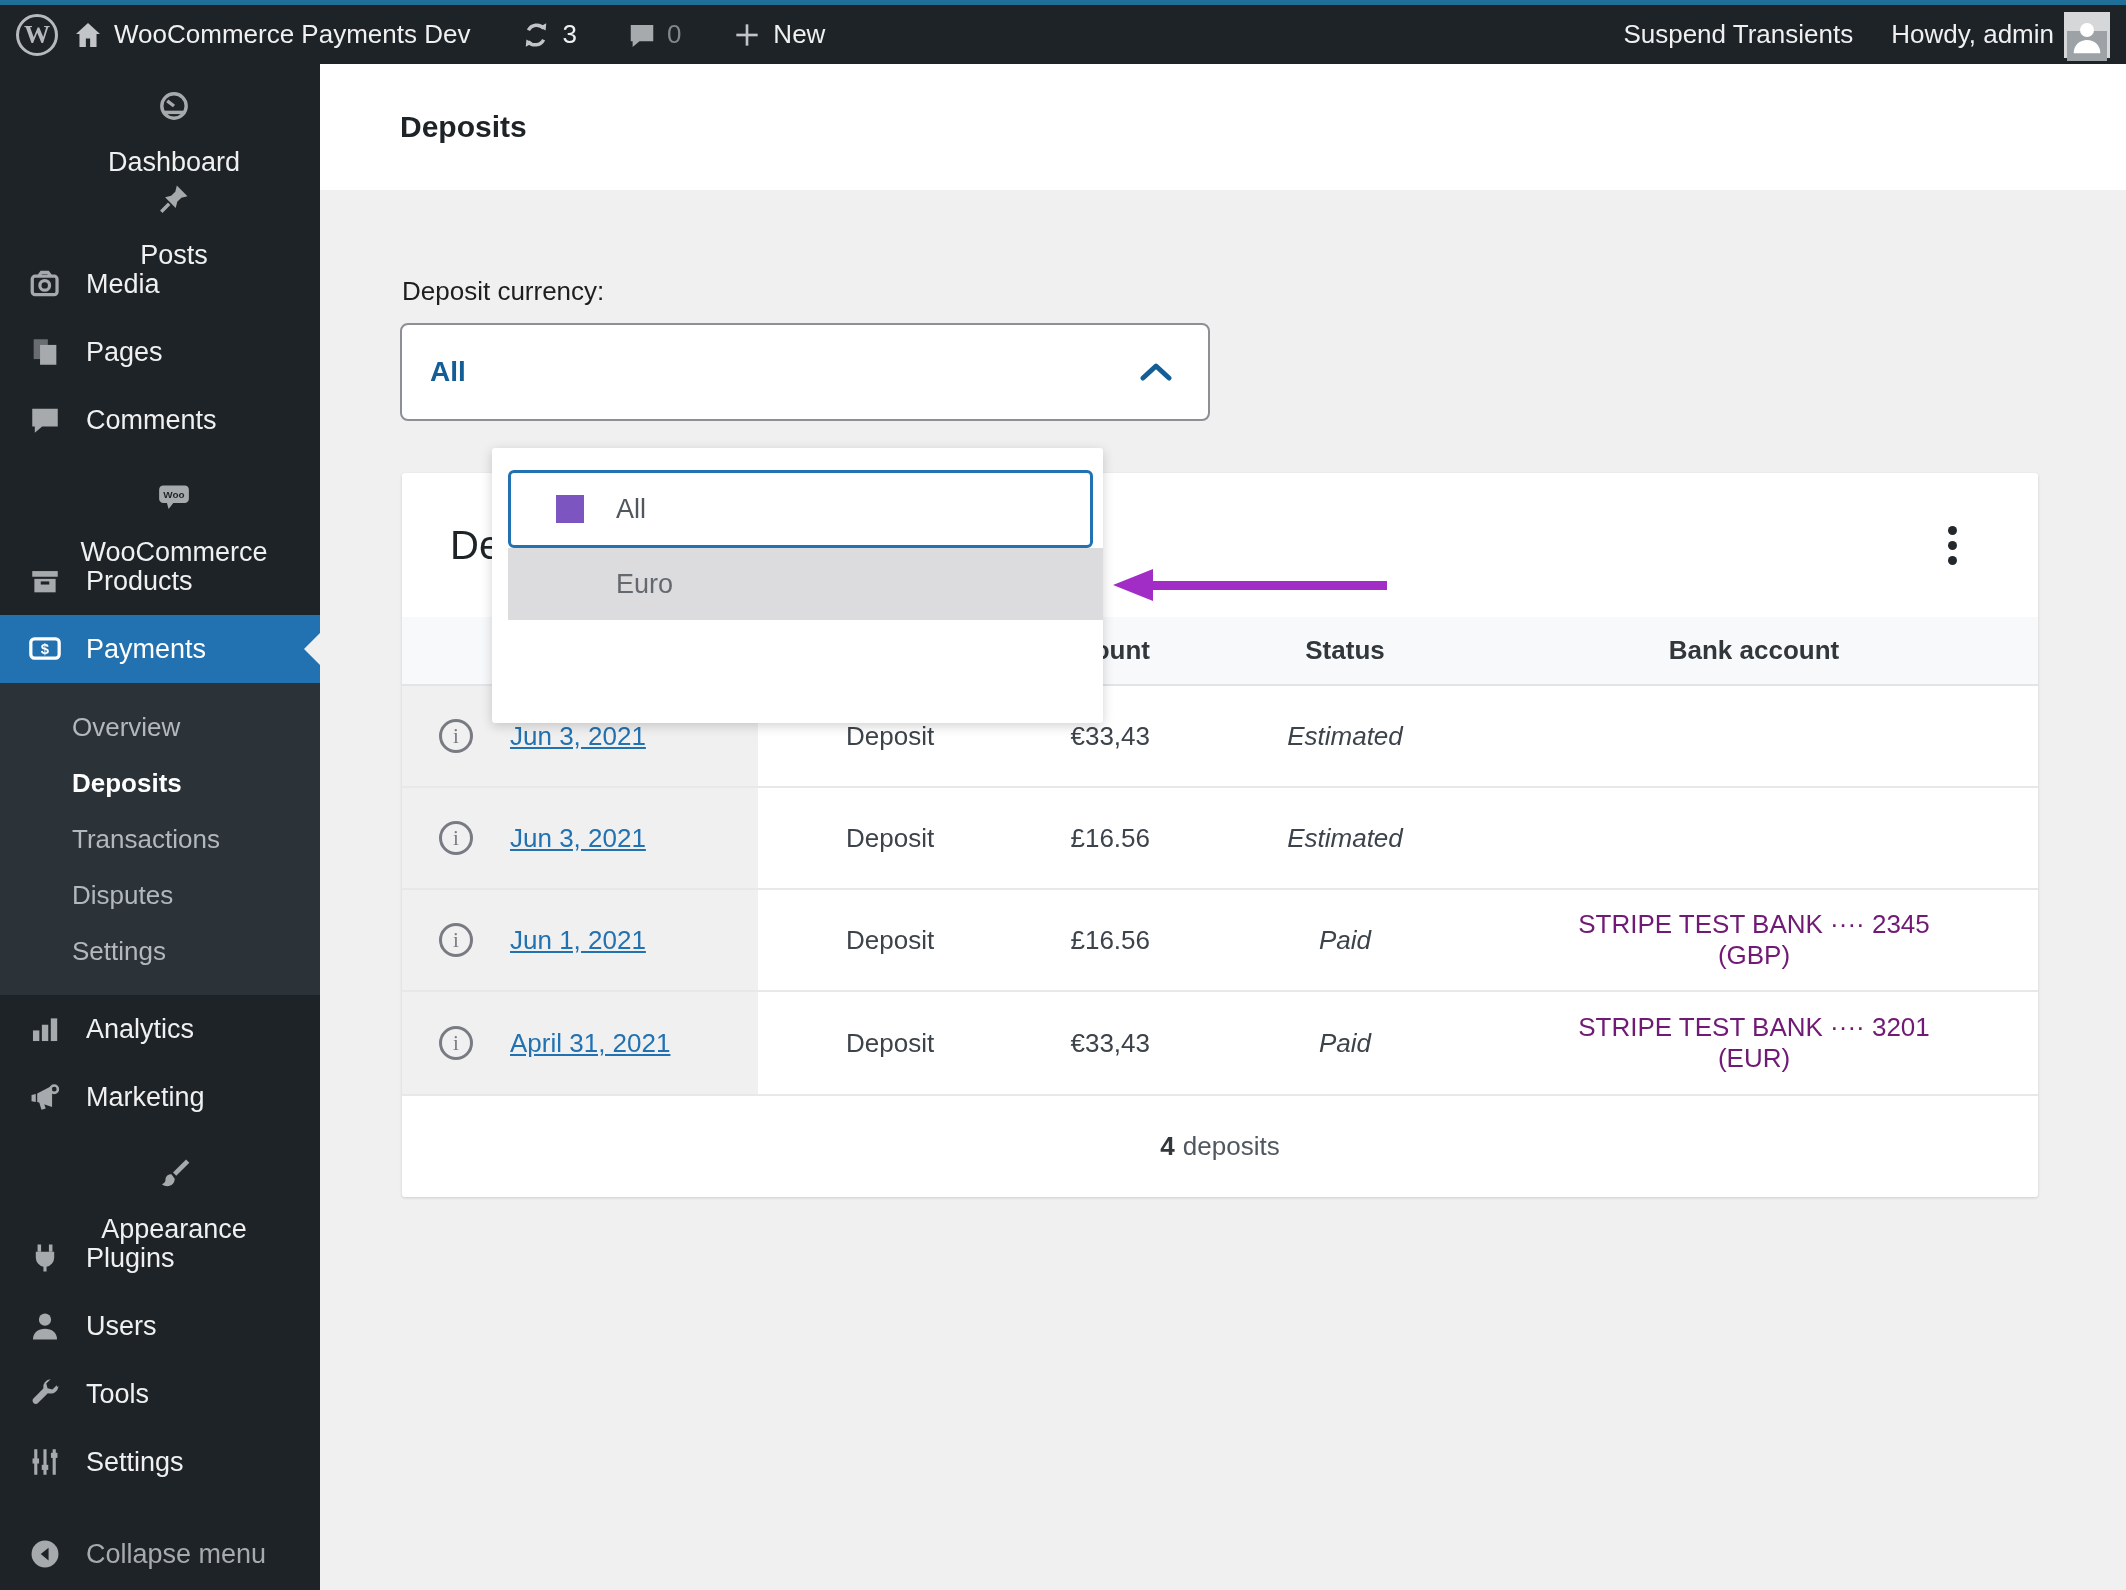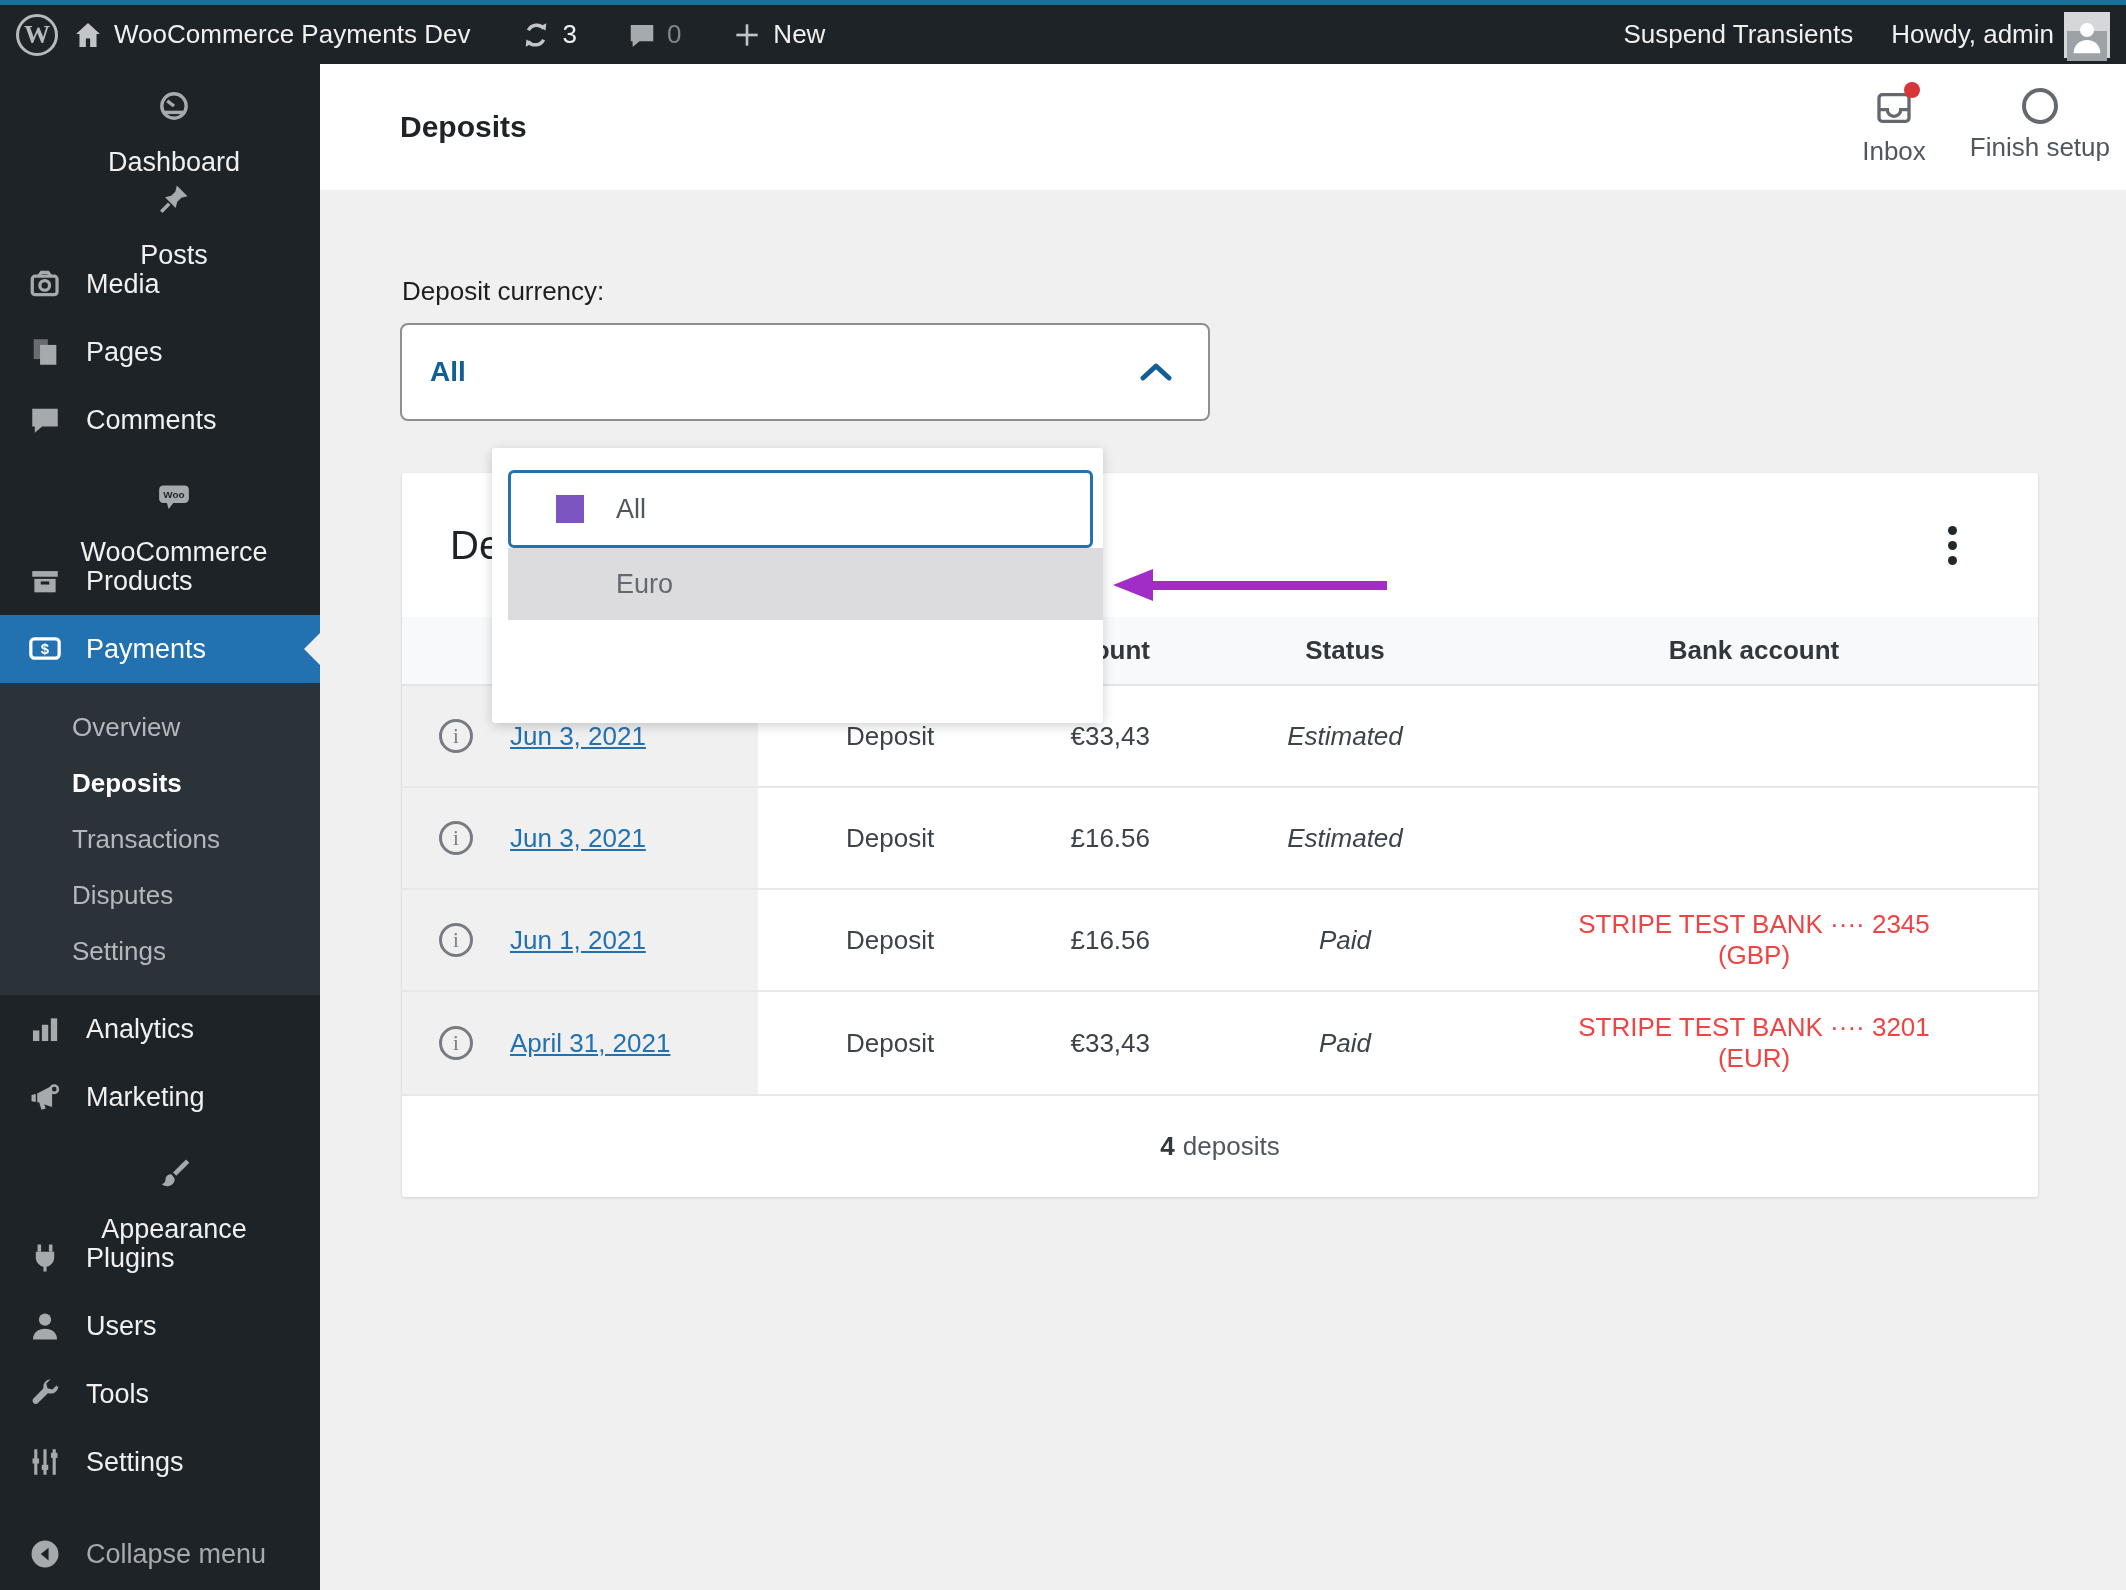--- a/index.html
+++ b/index.html
@@ -77,21 +77,21 @@
   .trow { display:grid; grid-template-columns:108px 248px 242px 150px 390px 498px;
     align-items:center; }
   .thead { height:69px; background:#f8f9fa; border-bottom:2px solid #e2e4e7;
     font-weight:bold; color:#32373c; font-size:26px; }
   .tdata { height:102px; border-bottom:2px solid #e8e8e9; font-size:26px; color:#3c434a; }
   .tdata .c-icon, .tdata .c-date { background:#f0f0f1; height:100%; display:flex; align-items:center; }
   .c-icon { justify-content:center; }
   .c-type { padding-left:88px; }
   .c-amount { text-align:right; }
   .c-status { text-align:center;font-style:italic; }
-  .c-bank { text-align:center; padding-right:70px; color:#ef4444; }
+  .c-bank { text-align:center; padding-right:70px; color:#701a75; }
   .hd-amount { text-align:right; }
   .hd-status { text-align:center; }
   .hd-bank { text-align:center; padding-right:70px; }
   .info { width:34px; height:34px; border:3px solid #787c82; border-radius:50%;
     color:#787c82; font-size:21px; display:flex; align-items:center; justify-content:center;
     cursor:pointer; font-family:"Liberation Serif", serif; }
   .dlink { color:#2271b1; text-decoration:underline; cursor:pointer; }
   .tfoot { height:102px; display:flex; align-items:center; justify-content:center;
     font-size:26px; color:#50575e; gap:8px; }
   .tfoot b { color:#32373c; }
@@ -337,38 +337,20 @@
         </svg>
     </span>
     <span>Collapse menu</span>
   </div>
 </div>
 
 <div class="content">
 
   <div class="page-header">
     <div class="page-title">Deposits</div>
-    <div class="header-actions">
-      <div class="h-action">
-        <span class="inbox-wrap">
-          <span>
-            <svg viewBox="0 0 24 24" fill="none">
-                <rect x="3" y="4" width="18" height="16" rx="2" stroke="currentColor" stroke-width="2"></rect>
-                <path d="M3 13h5a4 4 0 0 0 8 0h5" stroke="currentColor" stroke-width="2"></path>
-              </svg>
-          </span>
-          <span class="red-dot"></span>
-        </span>
-        <span>Inbox</span>
-      </div>
-      <div class="h-action">
-        <span class="ring"></span>
-        <span>Finish setup</span>
-      </div>
-    </div>
   </div>
 
   <div class="filter-label">Deposit currency:</div>
 
   <div class="currency-select">
     <span class="sel-value">All</span>
     <svg class="chev" viewBox="0 0 32 20" fill="none">
         <path d="M3 16L16 4l13 12" stroke="#135e96" stroke-width="5" stroke-linecap="round" stroke-linejoin="round"></path>
       </svg>
   </div>

